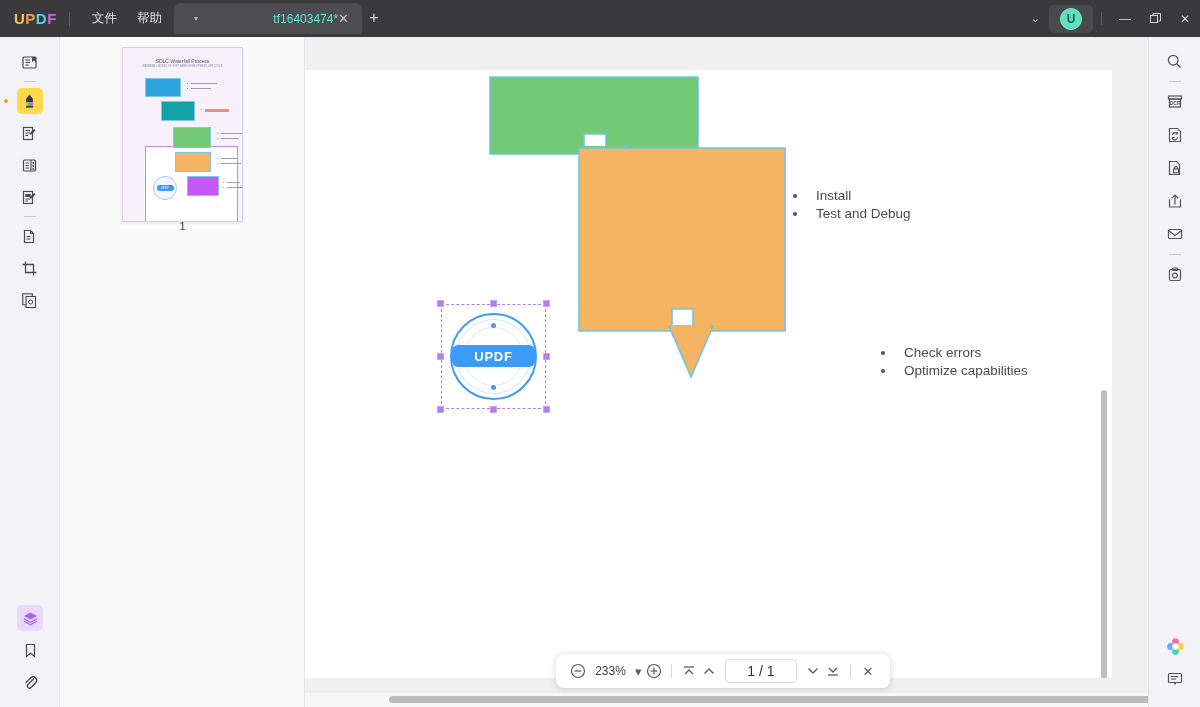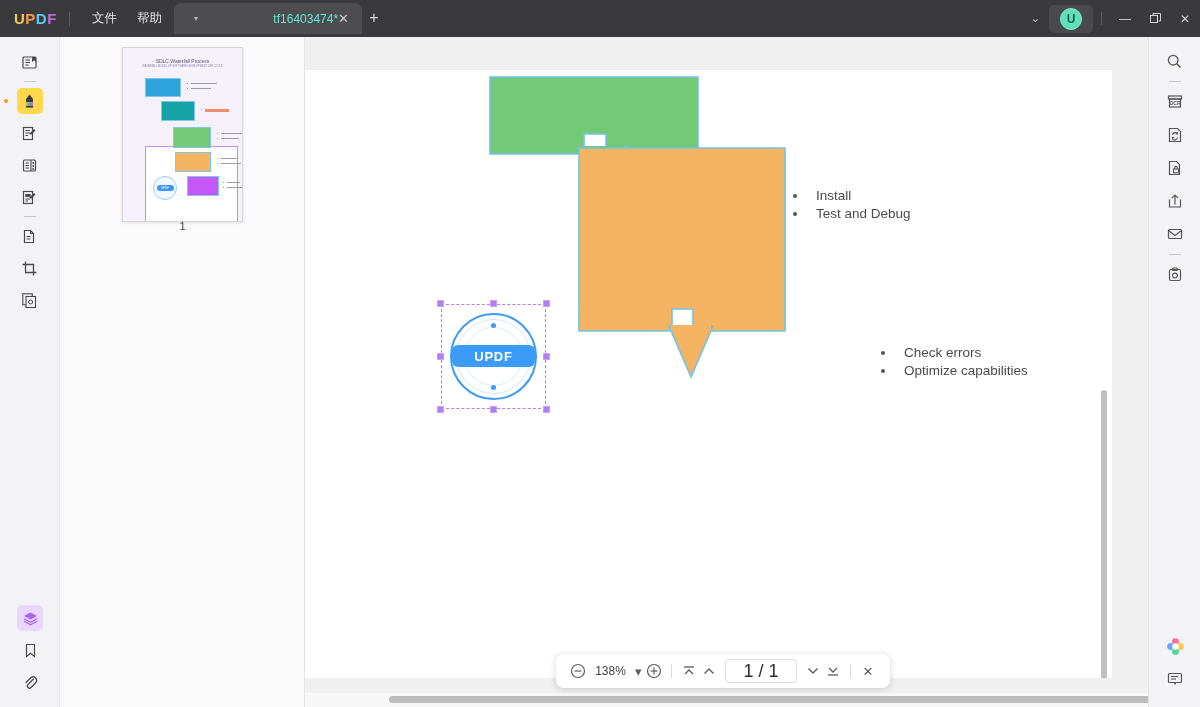--- a/index.html
+++ b/index.html
@@ -201,21 +201,21 @@
     display:flex; align-items:center; padding:0 12px;
   }
   .pb-btn {
     display:flex; align-items:center; justify-content:center;
     width:22px; height:22px; border-radius:4px; color:#5c5c60; font-size:13px;
   }
   .zoom-val { font-size:12px; color:#3d3d41; margin:0 7px; }
   .pb-sep { width:1px; height:14px; background:#dadadd; margin:0 7px; }
   .page-input {
     width:78px; height:24px; border:1px solid #dcdcdf; border-radius:4px;
-    font-size:18px; color:#2f2f33; text-align:center; line-height:22px;
+    font-size:14px; color:#2f2f33; text-align:center; line-height:22px;
     margin:0 6px; background:#fff;
   }
 
   
   .right-rail {
     position:absolute; right:0; top:37px; width:52px; height:670px;
     background:#f3f3f5; border-left:1px solid #e4e4e6;
   }
   .rr-btn {
     width:26px; height:26px; margin:7px auto;
@@ -594,21 +594,21 @@
     <div class="h-scroll"></div>
   </div>
 
   <div class="pagebar">
     <div class="pb-btn">
       <svg width="16" height="16" viewBox="0 0 16 16">
         <circle cx="8" cy="8" r="6.5" fill="none" stroke="#5c5c60" stroke-width="1.2"></circle>
         <line x1="4.6" y1="8" x2="11.4" y2="8" stroke="#5c5c60" stroke-width="1.2"></line>
       </svg>
     </div>
-    <div class="zoom-val">138%</div>
+    <div class="zoom-val">233%</div>
     <div class="pb-btn" style="width:12px">▾</div>
     <div class="pb-btn">
       <svg width="16" height="16" viewBox="0 0 16 16">
         <circle cx="8" cy="8" r="6.5" fill="none" stroke="#5c5c60" stroke-width="1.2"></circle>
         <line x1="4.6" y1="8" x2="11.4" y2="8" stroke="#5c5c60" stroke-width="1.2"></line>
         <line x1="8" y1="4.6" x2="8" y2="11.4" stroke="#5c5c60" stroke-width="1.2"></line>
       </svg>
     </div>
     <div class="pb-sep"></div>
     <div class="pb-btn">

